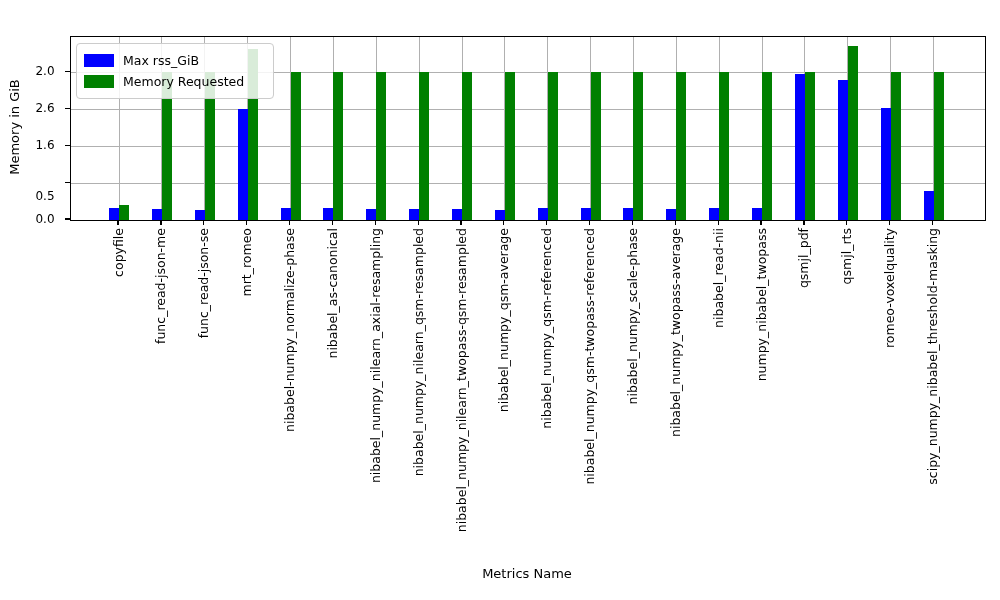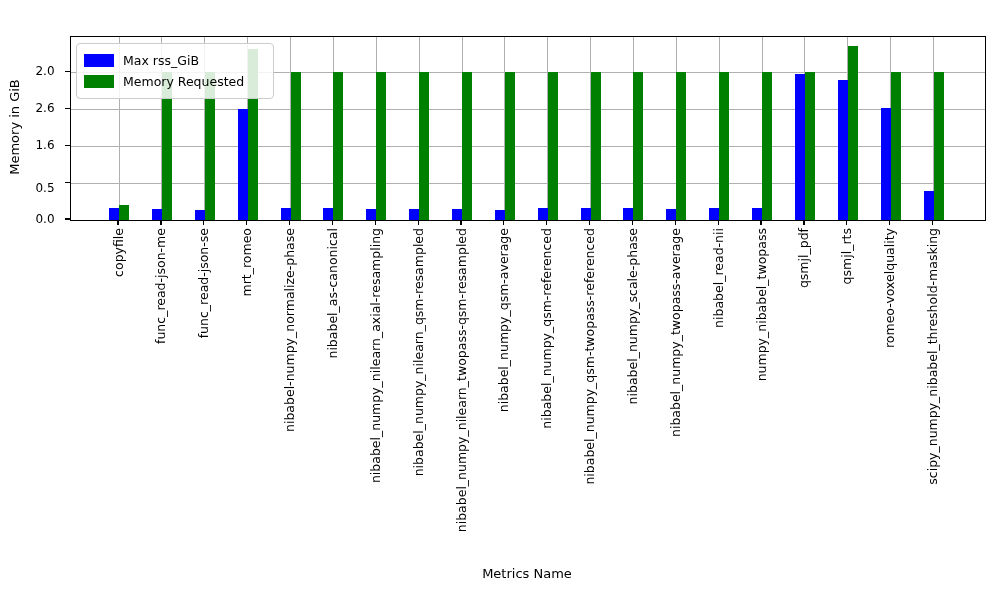--- a/index.html
+++ b/index.html
@@ -201,21 +201,21 @@
       <div class="bar" style="left: 733.9px; top: 35.4px; width: 10px; height: 147.6px; background: rgb(0, 128, 0);"></div>
       <div class="bar" style="left: 776.8px; top: 8.9px; width: 10px; height: 174.1px; background: rgb(0, 128, 0);"></div>
       <div class="bar" style="left: 819.7px; top: 35.4px; width: 10px; height: 147.6px; background: rgb(0, 128, 0);"></div>
       <div class="bar" style="left: 862.5px; top: 35.4px; width: 10px; height: 147.6px; background: rgb(0, 128, 0);"></div>
     </div>
 
   <div id="axis-annotations">
       <div class="y-tick-mark" style="left: 65px; top: 218.4px;"></div>
       <div class="y-tick-label" style="left: 28px; top: 213px;">0.0</div>
       <div class="y-tick-mark" style="left: 65px; top: 181.5px;"></div>
-      <div class="y-tick-label" style="left: 28px; top: 182px;">0.5</div>
+      <div class="y-tick-label" style="left: 28px; top: 190px;">0.5</div>
       <div class="y-tick-mark" style="left: 65px; top: 144.6px;"></div>
       <div class="y-tick-label" style="left: 28px; top: 139.2px;">1.6</div>
       <div class="y-tick-mark" style="left: 65px; top: 107.7px;"></div>
       <div class="y-tick-label" style="left: 28px; top: 102.3px;">2.6</div>
       <div class="y-tick-mark" style="left: 65px; top: 70.8px;"></div>
       <div class="y-tick-label" style="left: 28px; top: 65.4px;">2.0</div>
       <div class="x-tick-mark" style="left: 117.4px; top: 220px;"></div>
       <div class="x-tick-label" style="left: 111.5px; top: 228px;">copyfile</div>
       <div class="x-tick-mark" style="left: 160.3px; top: 220px;"></div>
       <div class="x-tick-label" style="left: 154.4px; top: 228px;">func_read-json-me</div>

